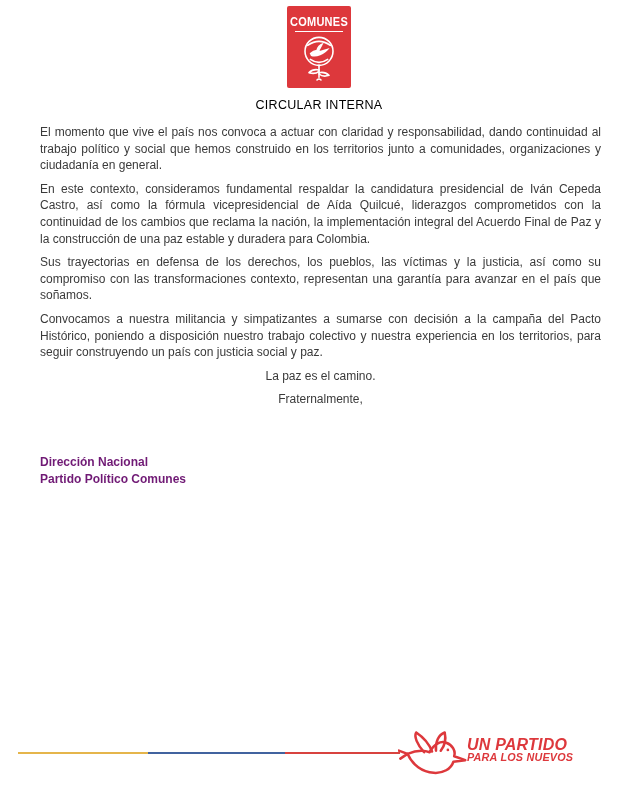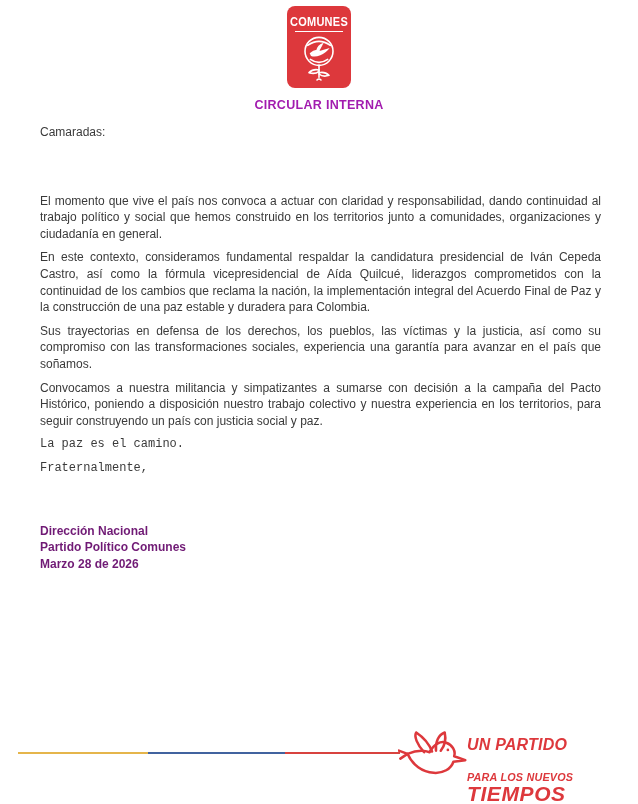--- a/index.html
+++ b/index.html
@@ -10,67 +10,67 @@
     font-family:"Liberation Sans", sans-serif;
     color:var(--text, #3a3a3a);
     overflow:hidden;
   }
 
   
   .logo-badge {
     position:absolute; left:287px; top:6px;
     width:64px; height:82px;
     background:var(--brand-red, #dd383c);
-    border-radius:8px;
+    border-radius:2px;
     display:flex; flex-direction:column; align-items:center;
   }
   .logo-wordmark {
     margin-top:9px;
     color:#ffffff; font-weight:bold; font-size:12.5px;
     letter-spacing:.3px; transform:scaleX(.88);
     white-space:nowrap;
   }
   .logo-underline { width:48px; height:1.6px; background:#ffffff; margin-top:1.5px; }
   .logo-rose { margin-top:1px; }
 
   
   .doc-title {
     position:absolute; top:98px; left:0; width:638px;
     text-align:center;
-    font-size:12.5px; font-weight:bold; letter-spacing:.3px;
-    color:#a21caf;
+    font-size:12.5px; font-weight:normal; letter-spacing:.3px;
+    color:#000000;
   }
 
   
   .letter {
     position:absolute; left:40px; top:124px; width:561px;
     font-size:12px; line-height:16.6px;
   }
   .salutation { margin-bottom:52px; }
   .letter p { text-align:justify; margin:0 0 7px 0; }
-  .letter p.short { text-align:left;font-family:Liberation Mono, monospace; }
+  .letter p.short { text-align:center; }
 
   .signature { margin-top:46px; font-weight:bold; line-height:16.6px; color:#701a75; }
 
   
   .flag-line { position:absolute; top:752px; height:2px; }
   .flag-yellow { left:18px;  width:130px; background:var(--flag-yellow, #e5b54b); }
   .flag-blue   { left:148px; width:137px; background:var(--flag-blue,  #41639f); }
   .flag-red    { left:285px; width:115px; background:var(--flag-red,   #d8433f); }
 
   .dove { position:absolute; left:398px; top:727px; }
 
   .tagline {
     position:absolute; left:467px; top:737px;
     color:var(--brand-red, #dd383c);
     font-weight:bold; font-style:italic;
     white-space:nowrap;
   }
   .tagline-1 { font-size:16px;   line-height:15px; letter-spacing:.2px; }
-  .tagline-2 { font-size:10.8px; line-height:11px; letter-spacing:.2px;margin-top:20px; }
+  .tagline-2 { font-size:10.8px; line-height:11px; letter-spacing:.2px; }
   .tagline-3 { font-size:21px;   line-height:21px; letter-spacing:.6px; }
 </style>
 </head>
 <body>
 
 <div class="logo-badge">
   <div class="logo-wordmark">COMUNES</div>
   <div class="logo-underline"></div>
   <div class="logo-rose">
     <svg width="40" height="52" viewBox="0 0 60 78" fill="none" stroke="#ffffff" stroke-width="2.4" stroke-linecap="round" stroke-linejoin="round">
@@ -87,33 +87,31 @@
       <path d="M30 57 Q21 55 15 61 Q24 64 30 59"></path>
       <path d="M30 61 Q39 59 45 65 Q36 68 30 63"></path>
       <path d="M27 72 Q30 69 33 72"></path>
     </svg>
   </div>
 </div>
 
 <div class="doc-title">CIRCULAR INTERNA</div>
 
 <div class="letter">
-  <div class="salutation">Camaradas:</div>
 
   <p>El momento que vive el país nos convoca a actuar con claridad y responsabilidad, dando continuidad al trabajo político y social que hemos construido en los territorios junto a comunidades, organizaciones y ciudadanía en general.</p>
   <p>En este contexto, consideramos fundamental respaldar la candidatura presidencial de Iván Cepeda Castro, así como la fórmula vicepresidencial de Aída Quilcué, liderazgos comprometidos con la continuidad de los cambios que reclama la nación, la implementación integral del Acuerdo Final de Paz y la construcción de una paz estable y duradera para Colombia.</p>
-  <p>Sus trayectorias en defensa de los derechos, los pueblos, las víctimas y la justicia, así como su compromiso con las transformaciones sociales, experiencia una garantía para avanzar en el país que soñamos.</p>
+  <p>Sus trayectorias en defensa de los derechos, los pueblos, las víctimas y la justicia, así como su compromiso con las transformaciones contexto, representan una garantía para avanzar en el país que soñamos.</p>
   <p>Convocamos a nuestra militancia y simpatizantes a sumarse con decisión a la campaña del Pacto Histórico, poniendo a disposición nuestro trabajo colectivo y nuestra experiencia en los territorios, para seguir construyendo un país con justicia social y paz.</p>
   <p class="short">La paz es el camino.</p>
   <p class="short">Fraternalmente,</p>
 
   <div class="signature">
     <div>Dirección Nacional</div>
     <div>Partido Político Comunes</div>
-    <div>Marzo 28 de 2026</div>
   </div>
 </div>
 
 <div class="flag-line flag-yellow"></div>
 <div class="flag-line flag-blue"></div>
 <div class="flag-line flag-red"></div>
 
 <div class="dove">
   <svg width="76" height="60" viewBox="0 0 96 64" fill="none" stroke="#dd383c" stroke-width="3.2" stroke-linecap="round" stroke-linejoin="round">
 
@@ -124,14 +122,13 @@
     <path d="M33 26 C24 16 20 6 23 1 C32 7 40 17 43 25"></path>
     <path d="M48 24 C47 13 51 4 59 1 C61 10 58 19 54 24"></path>
 
     <circle cx="63" cy="23" r="1.7" fill="#dd383c" stroke="none"></circle>
   </svg>
 </div>
 
 <div class="tagline">
   <div class="tagline-1">UN PARTIDO</div>
   <div class="tagline-2">PARA LOS NUEVOS</div>
-  <div class="tagline-3">TIEMPOS</div>
 </div>
 
 </body></html>

